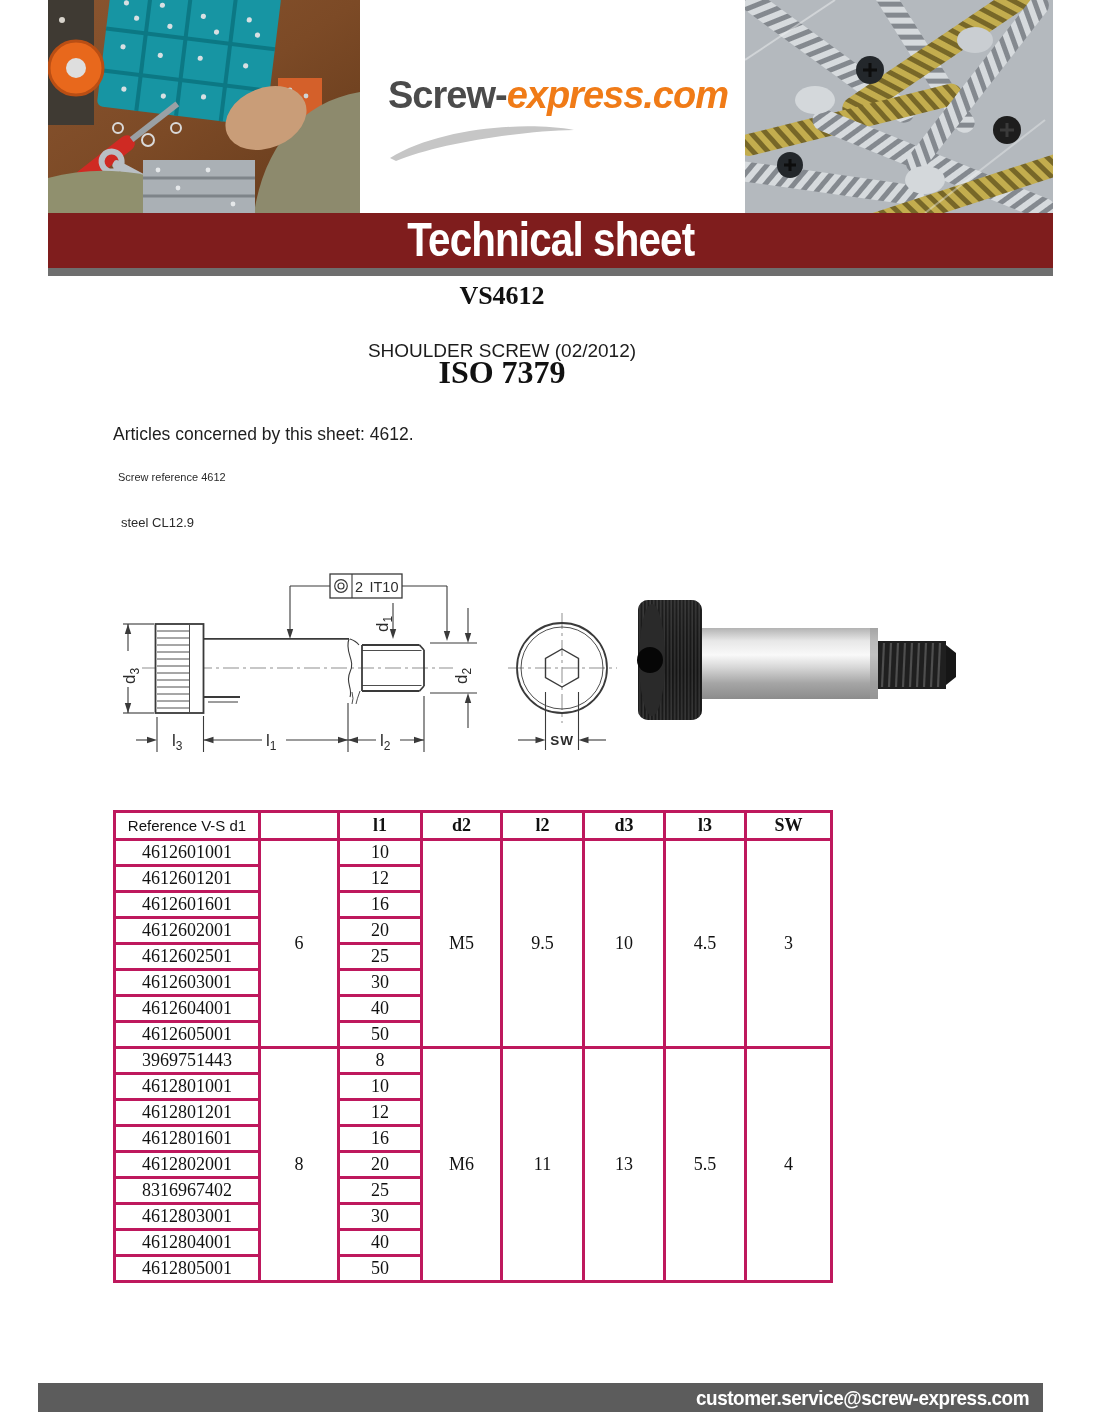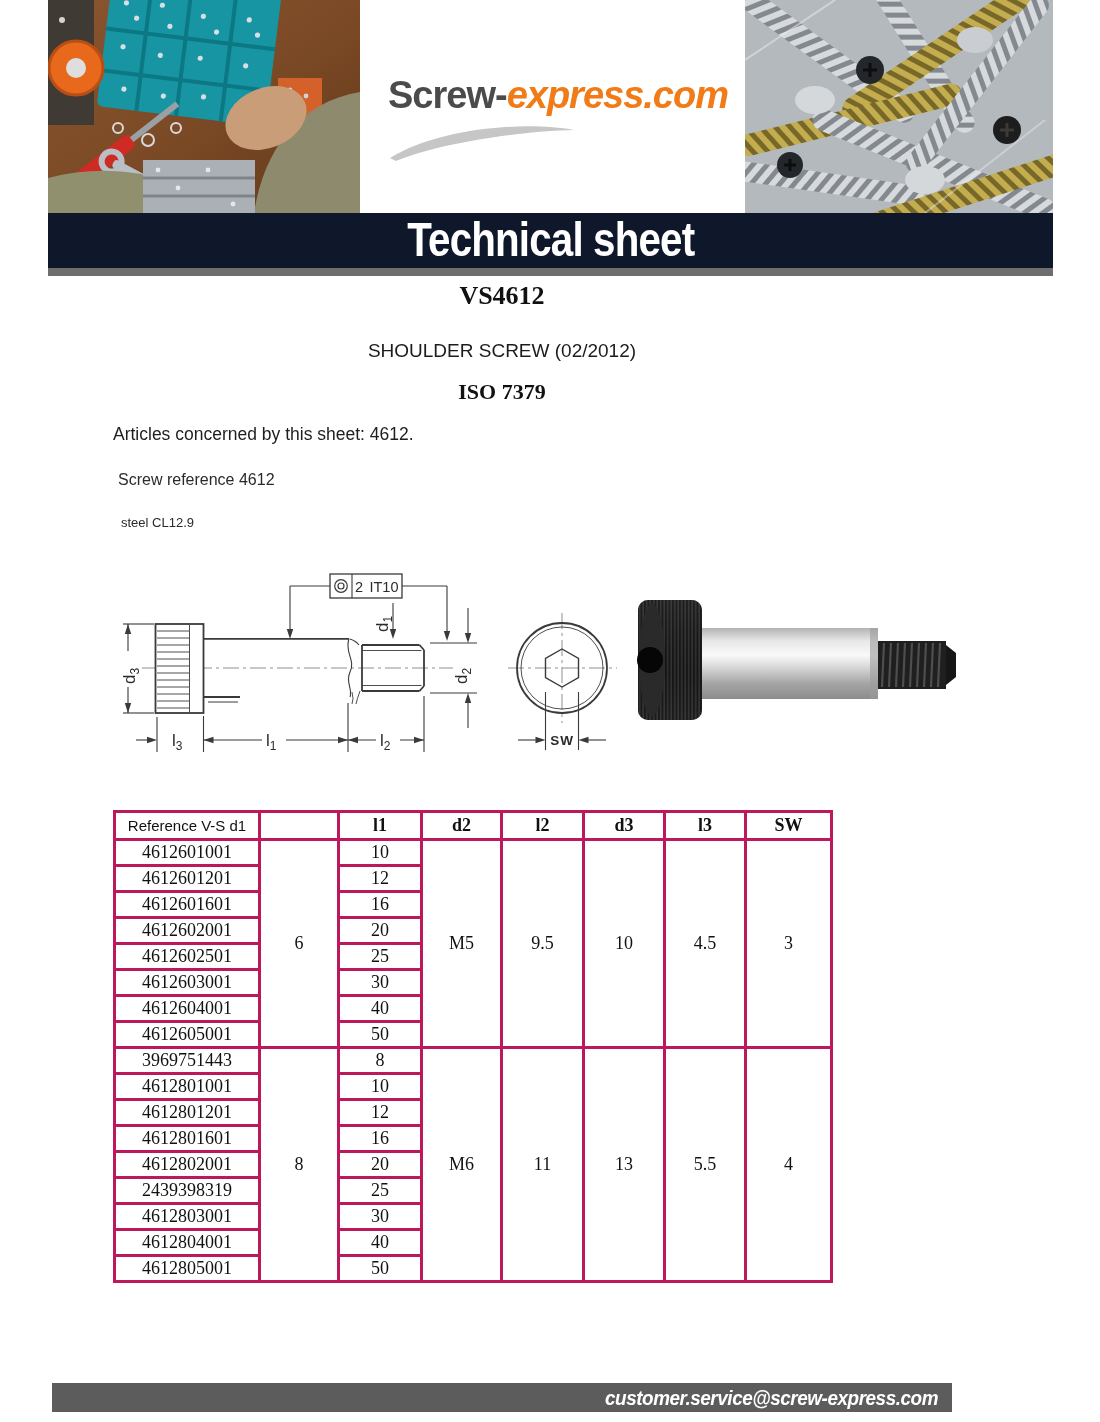--- a/index.html
+++ b/index.html
@@ -19,45 +19,45 @@
   .banner { position:absolute; left:48px; top:213px; width:1005px; height:55px;
             background:#e8742a; text-align:center; }
   .banner span { display:inline-block; color:#fff; font-weight:bold; font-size:48px;
                  line-height:54px; transform:scaleX(.84); letter-spacing:-1px; }
   .gray-bar { position:absolute; left:48px; top:268px; width:1005px; height:8px; background:#6e6e6e; }
 
   
   .centered { position:absolute; left:0; width:1004px; text-align:center; color:#111; }
   .t-code { top:281px; font-family:"Liberation Serif",serif; font-weight:bold; font-size:26px; }
   .t-sub  { top:340px; font-size:19px; color:#1c1c1c; }
-  .t-std  { top:379px; font-family:"Liberation Serif",serif; font-weight:bold; font-size:22px; }
+  .t-std  { top:354px; font-family:"Liberation Serif",serif; font-weight:bold; font-size:32px; }
   .p-articles { position:absolute; left:113px; top:424px; font-size:17.5px; color:#1e1e1e; }
-  .p-ref      { position:absolute; left:118px; top:471px; font-size:16px;  color:#2a2a2a; }
+  .p-ref      { position:absolute; left:118px; top:471px; font-size:11px;  color:#2a2a2a; }
   .p-steel    { position:absolute; left:121px; top:515px; font-size:13px;  color:#2a2a2a; }
 
   
   .tech-drawing { position:absolute; left:85px; top:550px; }
   .screw-photo  { position:absolute; left:630px; top:592px; }
   .tech-drawing text { font-family:"Liberation Sans",sans-serif; fill:#2c2c2c; }
 
   
   .spec-table { position:absolute; left:113px; top:810px; border-collapse:collapse;
                 table-layout:fixed; border:2px solid #1f1f1f; background:#fff; }
   .spec-table th, .spec-table td { border:3px solid #be185d; padding:0; text-align:center; overflow:hidden; }
   .th-ref   { font-family:"Liberation Sans",sans-serif; font-weight:400; font-size:15px;
               text-align:left; padding-left:7px; height:25px; color:#111; }
   .th-serif { font-family:"Liberation Serif",serif; font-weight:bold; font-size:18px; height:25px; color:#111; }
   .spec-table td { font-family:"Liberation Serif",serif; font-size:18px; height:23px; line-height:23px; color:#111; }
   .ref-cell { font-size:19px;margin-left:48px; }
   .merged-cell { font-size:19px; }
   .group-start td { border-top:2px solid #9a9a9a; }
 
   
-  .footer-bar { position:absolute; left:52px; top:1383px; width:900px; height:29px;
-                background:#5c5c5c; text-align:right;font-style:italic; }
+  .footer-bar { position:absolute; left:38px; top:1383px; width:1005px; height:29px;
+                background:#5c5c5c; text-align:right; }
   .footer-bar span { display:inline-block; color:#fff; font-weight:bold; font-size:21px;
                      line-height:29px; margin-right:14px; transform:scaleX(.9);
                      transform-origin:right center; letter-spacing:-0.5px; }
 </style>
 </head>
 <body>
 
 <div class="page">
 
   <div class="photo photo-left">
@@ -171,21 +171,21 @@
         <circle cx="45" cy="165" r="13" fill="#23272b"></circle>
         <path d="M39,165 h12 M45,159 v12" stroke="#0d0d0d" stroke-width="3"></path>
         <circle cx="262" cy="130" r="14" fill="#1d1d1d"></circle>
         <path d="M255,130 h14 M262,123 v14" stroke="#3a3a3a" stroke-width="3"></path>
       </g>
       <line x1="0" y1="60" x2="90" y2="0" stroke="#eef0f1" stroke-width="2" opacity="0.5"></line>
       <line x1="180" y1="213" x2="300" y2="120" stroke="#eef0f1" stroke-width="2" opacity="0.4"></line>
     </svg>
   </div>
 
-  <div class="banner" style="background: #0f172a;">
+  <div class="banner" style="background: #7f1d1d;">
     <span>Technical sheet</span>
   </div>
   <div class="gray-bar" style="background: rgb(110, 110, 110);"></div>
 
   <div class="centered t-code">VS4612</div>
   <div class="centered t-sub">SHOULDER SCREW (02/2012)</div>
   <div class="centered t-std">ISO 7379</div>
   <div class="p-articles">Articles concerned by this sheet: 4612.</div>
   <div class="p-ref">Screw reference 4612</div>
   <div class="p-steel">steel CL12.9</div>
@@ -441,21 +441,21 @@
         </tr>
         <tr>
           <td class="ref-cell">4612801601</td>
           <td class="l1-cell">16</td>
         </tr>
         <tr>
           <td class="ref-cell">4612802001</td>
           <td class="l1-cell">20</td>
         </tr>
         <tr>
-          <td class="ref-cell">2439398319</td>
+          <td class="ref-cell">8316967402</td>
           <td class="l1-cell">25</td>
         </tr>
         <tr>
           <td class="ref-cell">4612803001</td>
           <td class="l1-cell">30</td>
         </tr>
         <tr>
           <td class="ref-cell">4612804001</td>
           <td class="l1-cell">40</td>
         </tr>

